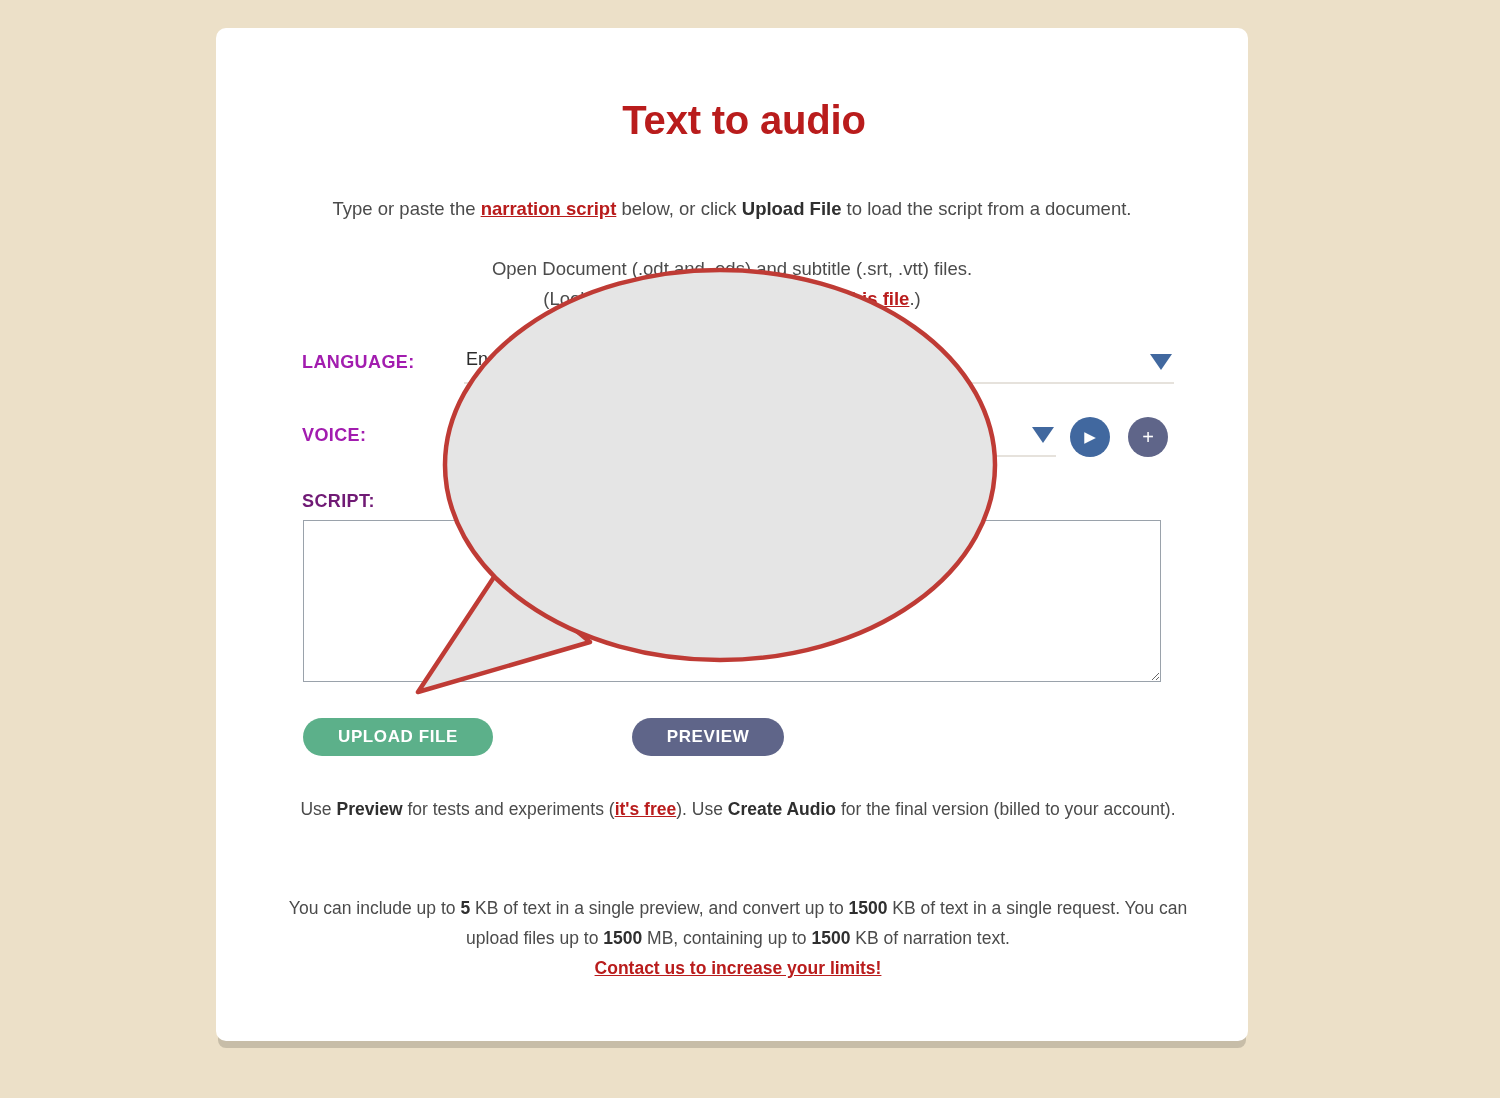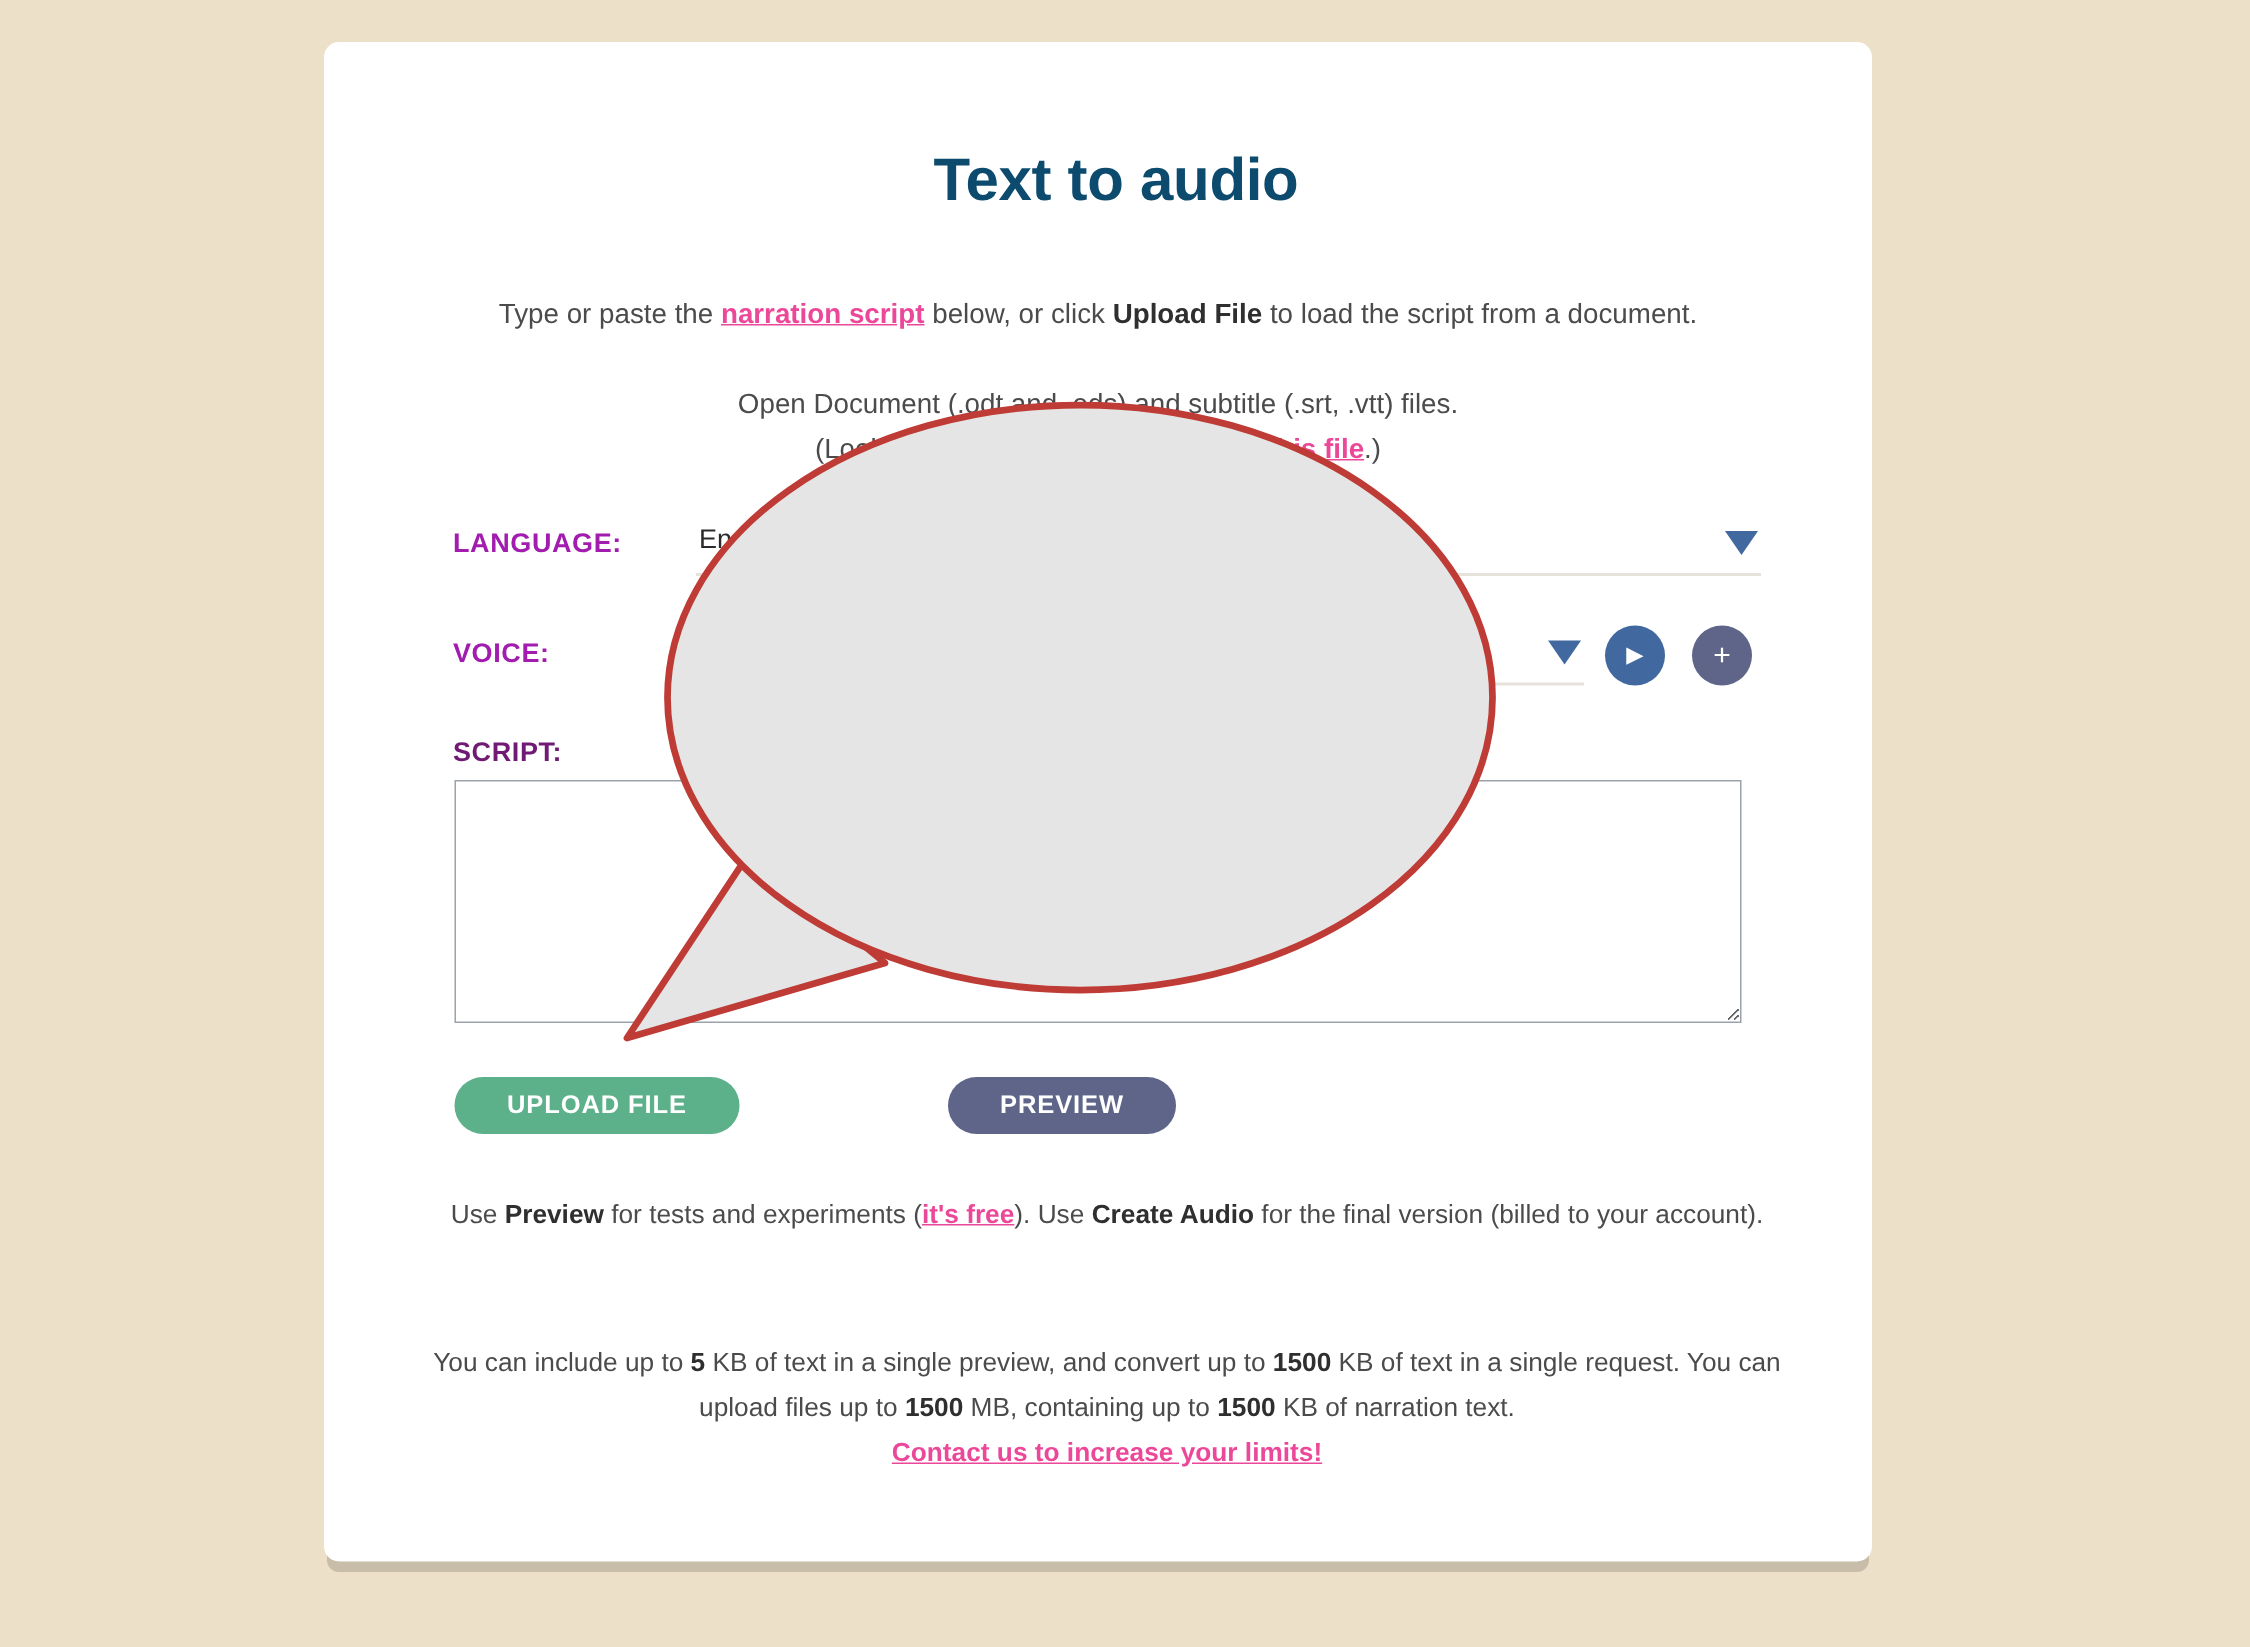--- a/index.html
+++ b/index.html
@@ -45,21 +45,21 @@
     left: 64px;
     right: 64px;
     top: 166px;
     text-align: center;
     font-size: 18.5px;
     line-height: 30px;
     color: #4b4b4b;
   }
   #intro b { color: #2f2f2f; font-weight: bold; }
   .lnk {
-    color: #ec4899;
+    color: #b91c1c;
     text-decoration: underline;
     font-weight: bold;
     cursor: pointer;
   }
 
   
   .form-row {
     position: absolute;
     left: 86px;
     width: 872px;
@@ -204,21 +204,21 @@
     font-weight: bold;
     line-height: 44px;
     color: #111111;
   }
 </style>
 </head>
 <body style="background: rgb(236, 224, 200);">
 
 <div id="card" style="background: rgb(255, 255, 255);">
 
-  <div id="page-title" style="color: #0c4a6e; margin-left: 24px;">Text to audio</div>
+  <div id="page-title" style="color: #b91c1c; margin-left: 24px;">Text to audio</div>
 
   <div id="intro">
     <span>Type or paste the </span><span class="lnk">narration script</span><span> below, or click </span><b>Upload File</b><span> to load the script from a document.</span><br>
     <br>
     <span>Open Document (.odt and .ods) and subtitle (.srt, .vtt) files.</span><br>
     <span>(Looking for an example? Download </span><span class="lnk">this file</span><span>.)</span>
   </div>
 
   <div class="form-row" id="row-language">
     <div class="field-label">LANGUAGE:</div>

